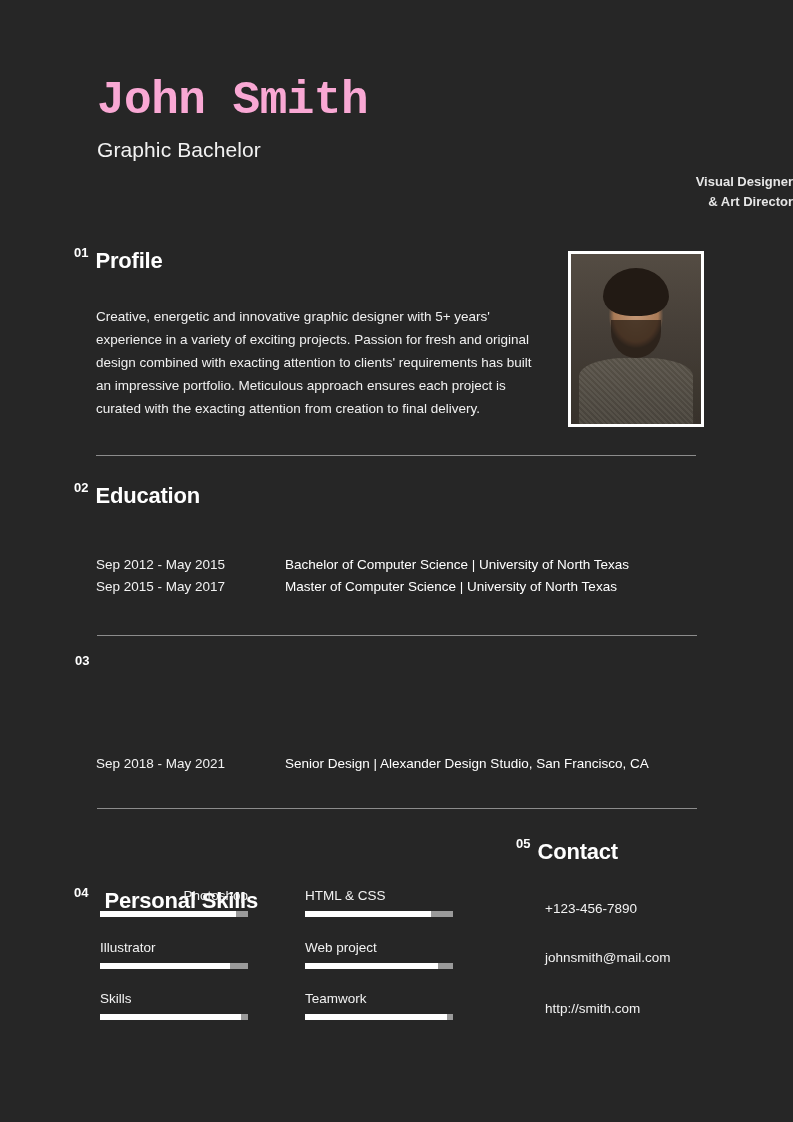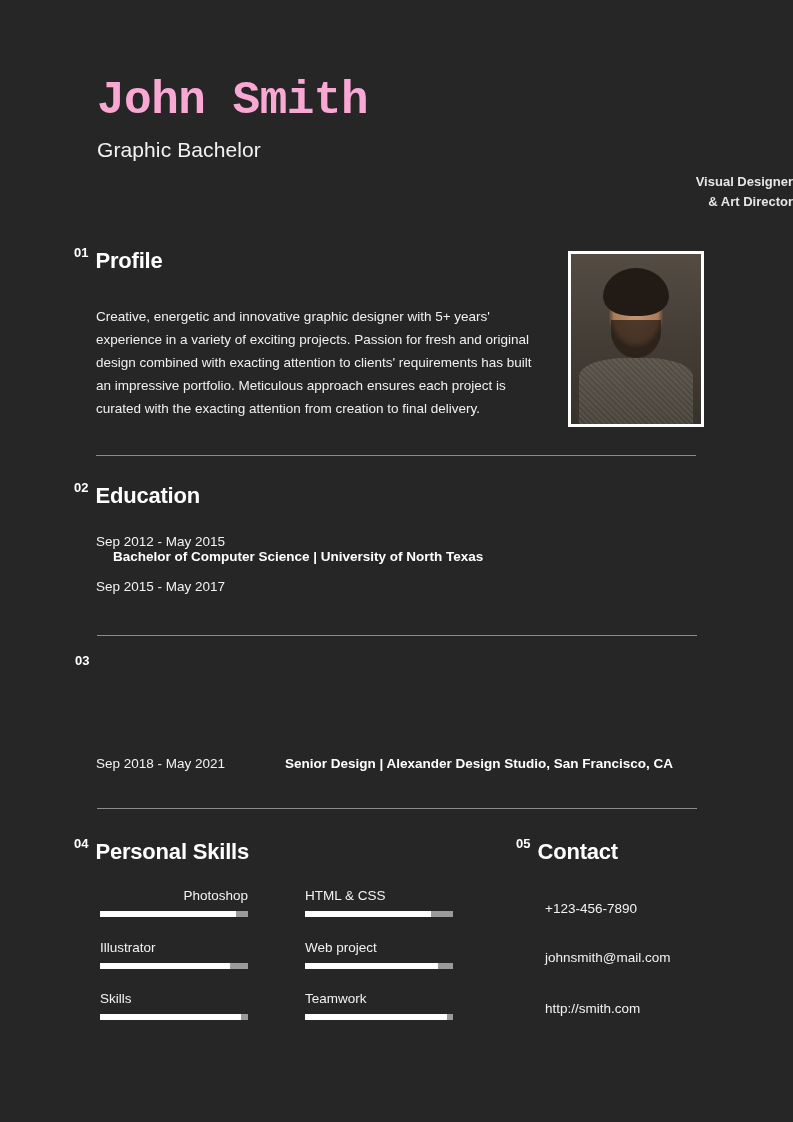--- a/index.html
+++ b/index.html
@@ -160,31 +160,31 @@
     font-weight: bold;
     white-space: nowrap;
   }
   .entry .date {
     color: #f2f2f2;
     font-weight: normal;
     width: 172px;
   }
   .entry .desc {
     color: #ffffff;
-    font-weight: bold;
+    font-weight: normal;
     padding-left: 17px;
   }
 
-  #edu1 { left: 96px; top: 534px; flex-direction: column; }
+  #edu1 { left: 96px; top: 557px; }
   #edu2 { left: 96px; top: 579px; }
   #exp1 { left: 96px; top: 708px; }
   #exp2 { left: 96px; top: 756px; }
 
   
-  #skills-head { left: 74px; top: 839px; }
+  #skills-head { left: 74px; top: 888px; gap: 9px; }
   #contact-head { left: 516px; top: 839px; }
 
   .skill {
     position: absolute;
     width: 148px;
   }
   .skill-label {
     font-size: 13.5px;
     color: #f2f2f2;
     margin-bottom: 8px;
@@ -256,20 +256,21 @@
   <div class="section-head" id="education-head">
     <span class="sec-num">02</span>
     <span class="sec-title">Education</span>
   </div>
   <div class="entry" id="edu1">
     <span class="date">Sep 2012 - May 2015</span>
     <span class="desc">Bachelor of Computer Science | University of North Texas</span>
   </div>
   <div class="entry" id="edu2">
     <span class="date">Sep 2015 - May 2017</span>
+    <span class="desc">Master of Computer Science | University of North Texas</span>
   </div>
 
   <div class="divider" id="div2"></div>
 
   <div class="section-head" id="experience-head">
     <span class="sec-num">03</span>
   </div>
   <div class="entry" id="exp2">
     <span class="date">Sep 2018 - May 2021</span>
     <span class="desc">Senior Design | Alexander Design Studio, San Francisco, CA</span>

